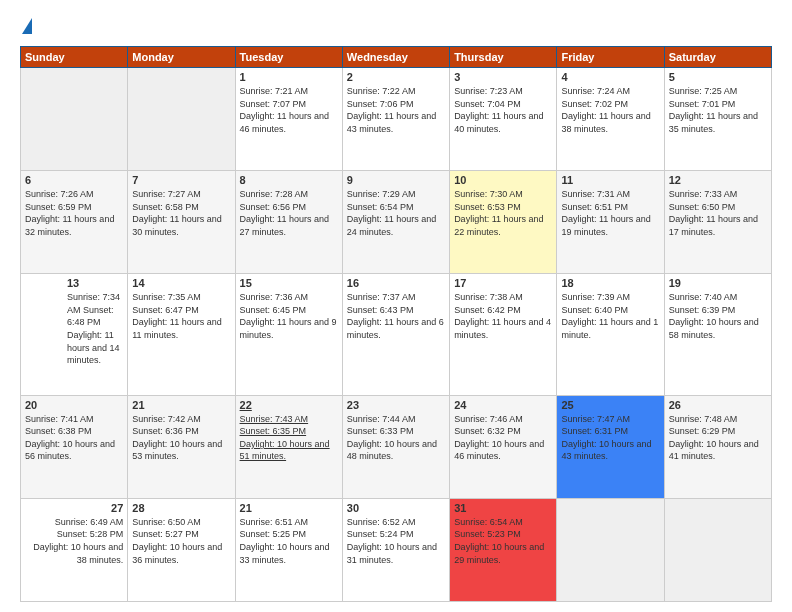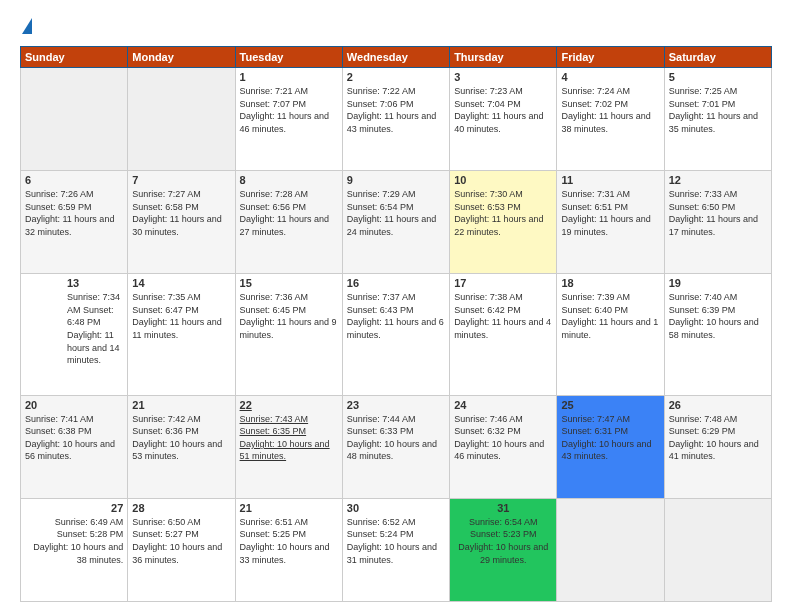--- a/index.html
+++ b/index.html
@@ -330,21 +330,21 @@
             <div class="day-info">Sunrise: 6:51 AM
 Sunset: 5:25 PM
 Daylight: 10 hours and 33 minutes.</div>
           </td>
           <td style="background: rgb(255, 255, 255); margin-left: 38px;">
             <span class="day-num">30</span>
             <div class="day-info">Sunrise: 6:52 AM
 Sunset: 5:24 PM
 Daylight: 10 hours and 31 minutes.</div>
           </td>
-          <td style="background: #22c55e; text-align: center;">
+          <td style="background: #ef4444;">
             <span class="day-num">31</span>
             <div class="day-info">Sunrise: 6:54 AM
 Sunset: 5:23 PM
 Daylight: 10 hours and 29 minutes.</div>
           </td>
           <td class="empty-cell"></td>
           <td class="empty-cell"></td>
         </tr>
       </tbody>
   </table>

